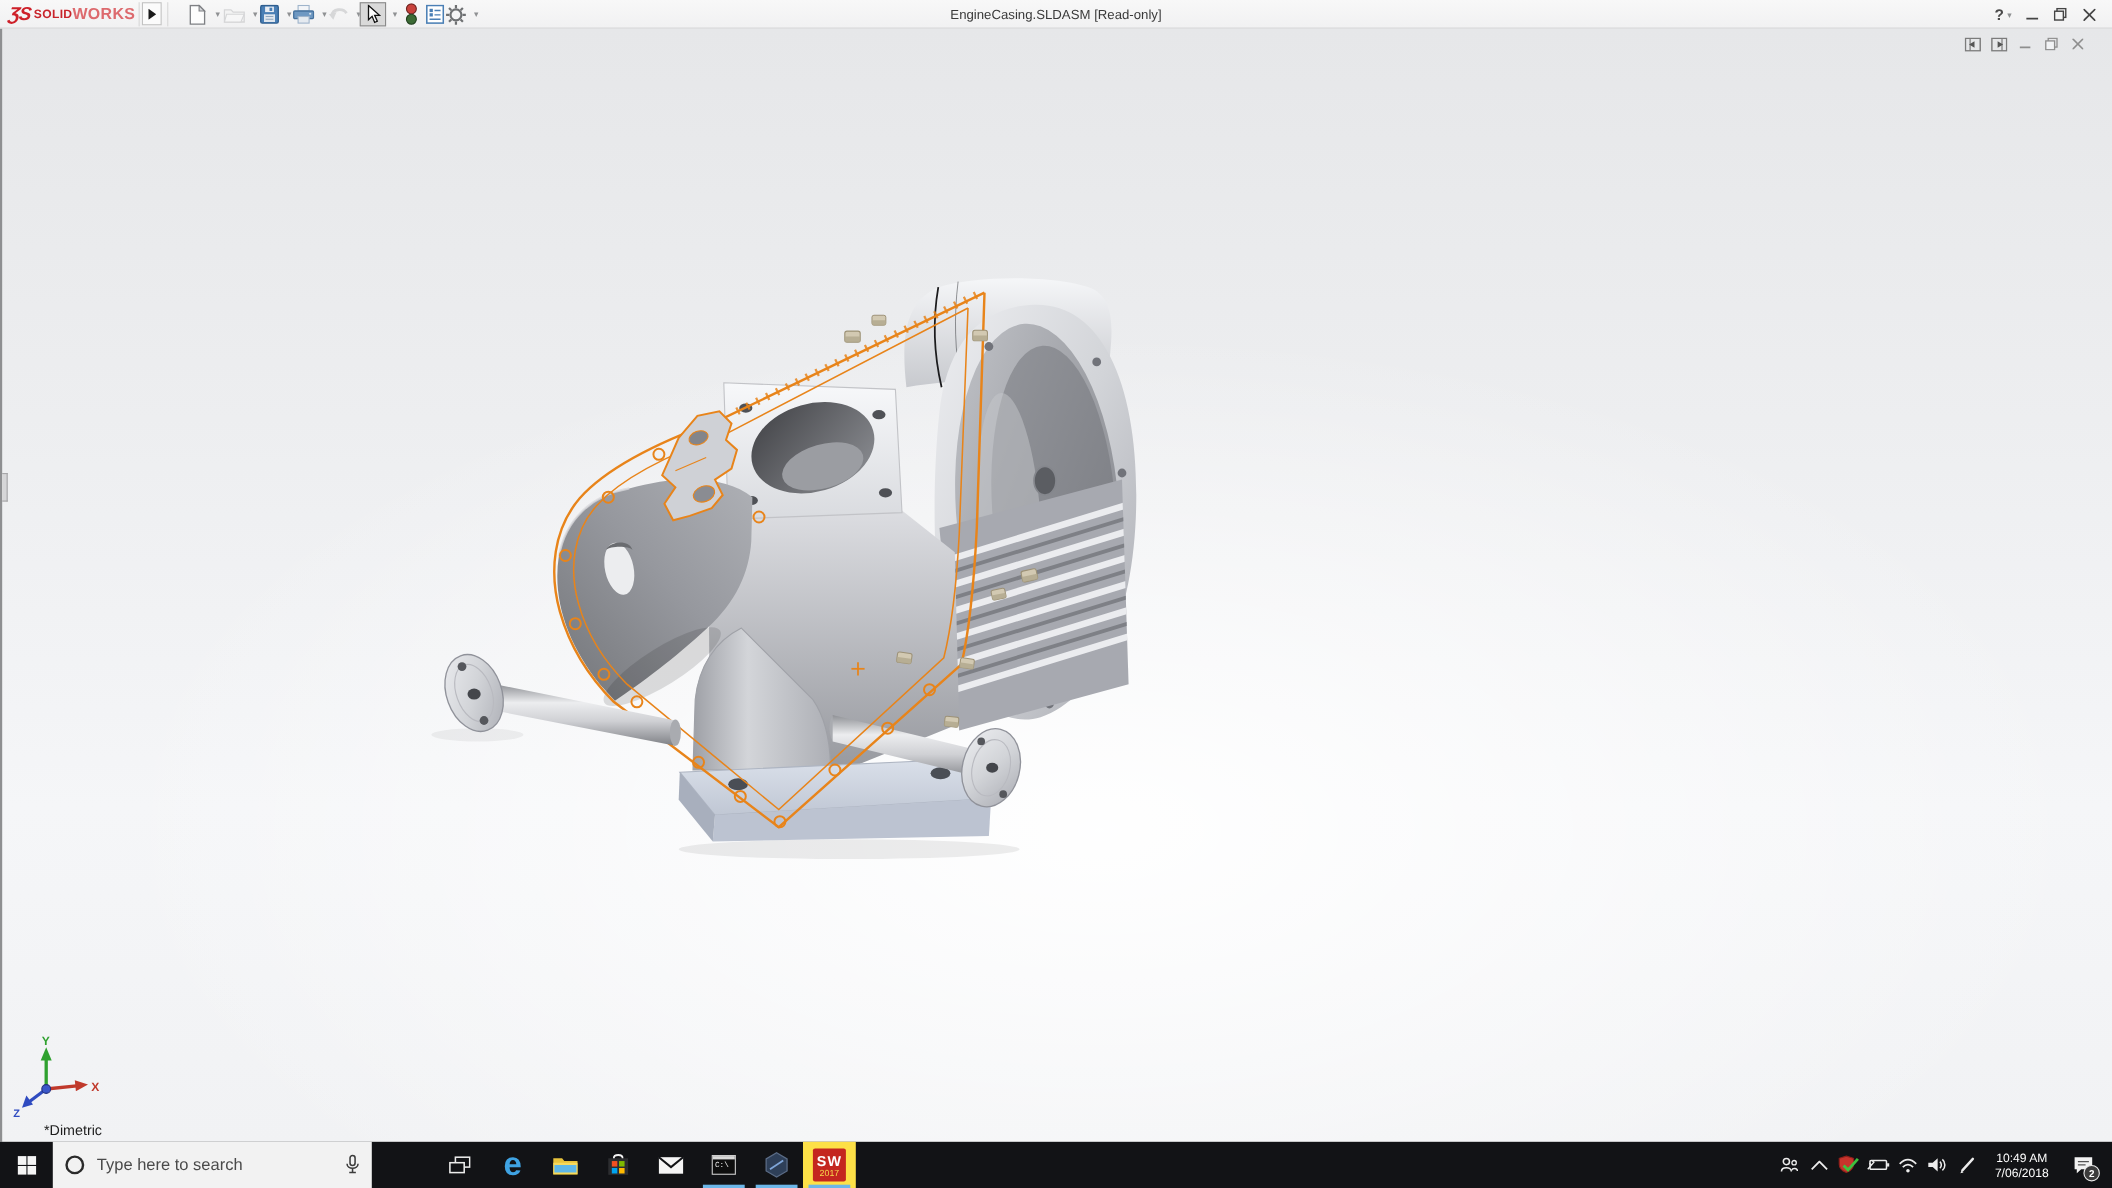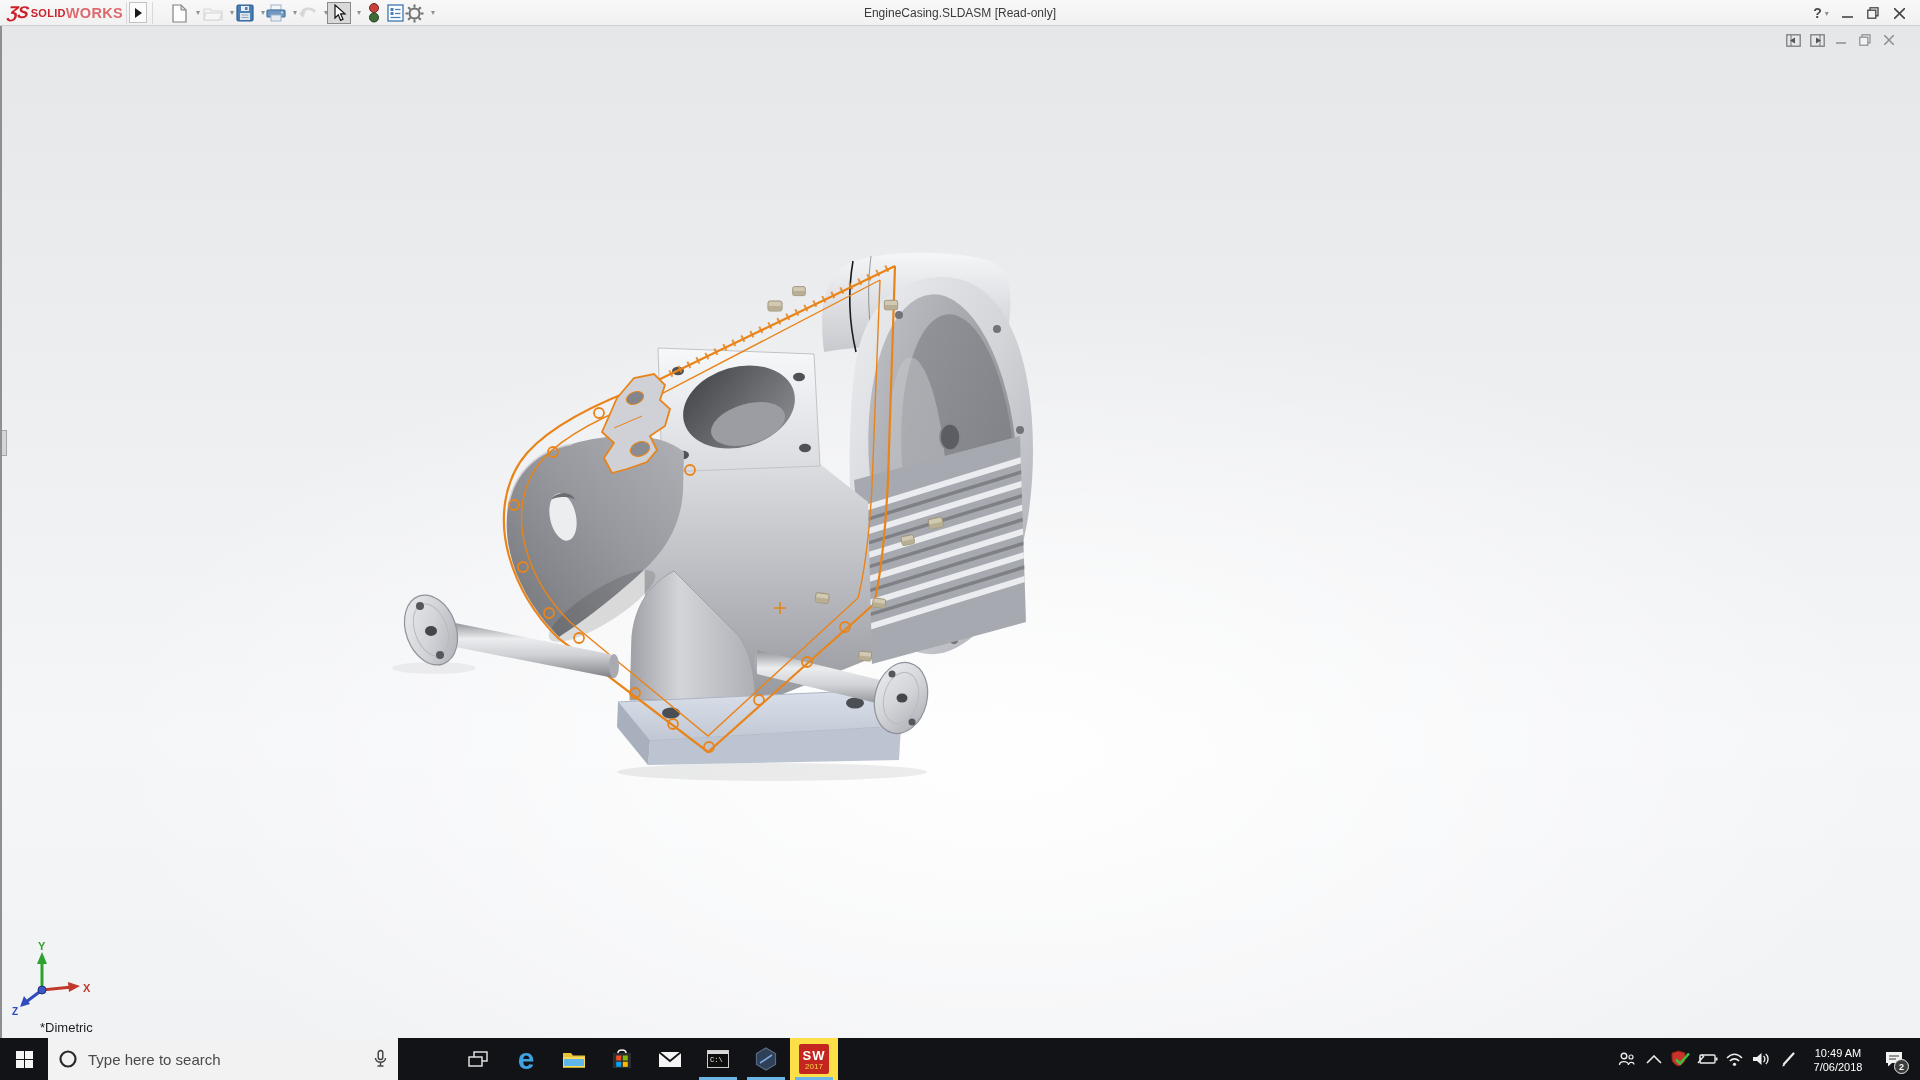--- a/index.html
+++ b/index.html
@@ -36,21 +36,21 @@
   .doc-ctl { position:absolute; top:6px; display:flex; align-items:center; gap:6px; }
   .dc-btn { width:18px; height:16px; display:flex; align-items:center; justify-content:center; }
   .view-label { position:absolute; left:8px; top:994px; font-size:13px; font-weight:400; color:#1E1E1E;margin-left:30px; }
   .triad { position:absolute; left:6px; top:912px; }
   .model-svg { position:absolute; left:0; top:0; width:1920px; height:1012px; }
 
   
   .taskbar { position:absolute; left:0; top:1038px; width:1920px; height:42px; background:#121316;
     display:flex; align-items:stretch; z-index:60; }
   .tb-start { width:48px; display:flex; align-items:center; justify-content:center; }
-  .tb-search { width:350px; background:#F2F2F2; display:flex; align-items:center; padding:0 10px; gap:10px; }
+  .tb-search { width:290px; background:#F2F2F2; display:flex; align-items:center; padding:0 10px; gap:10px; }
   .tb-search-text { font-size:15px; color:#4A4A4A; flex:1; }
   .tb-apps { display:flex; margin-left:56px; }
   .tb-app { position:relative; width:48px; display:flex; align-items:center; justify-content:center; }
   .tb-app.active { background:#fde047; }
   .tb-app .runline { position:absolute; bottom:0; left:5px; right:5px; height:3px; background:#6CB6E8; }
   .sw-tile { width:30px; height:30px; background:#C4261F; border-radius:2px; position:relative;
     display:flex; align-items:center; justify-content:center; flex-direction:column; }
   .sw-letters { color:#fff; font-weight:bold; font-size:13px; letter-spacing:1px; line-height:13px; margin-top:2px; }
   .sw-year { color:#F7D94C; font-size:8px; font-weight:normal; line-height:9px; }
   .cmd-tile { width:22px; height:18px; background:#0E0E0E; border:1px solid #CDCDCD; position:relative; }

